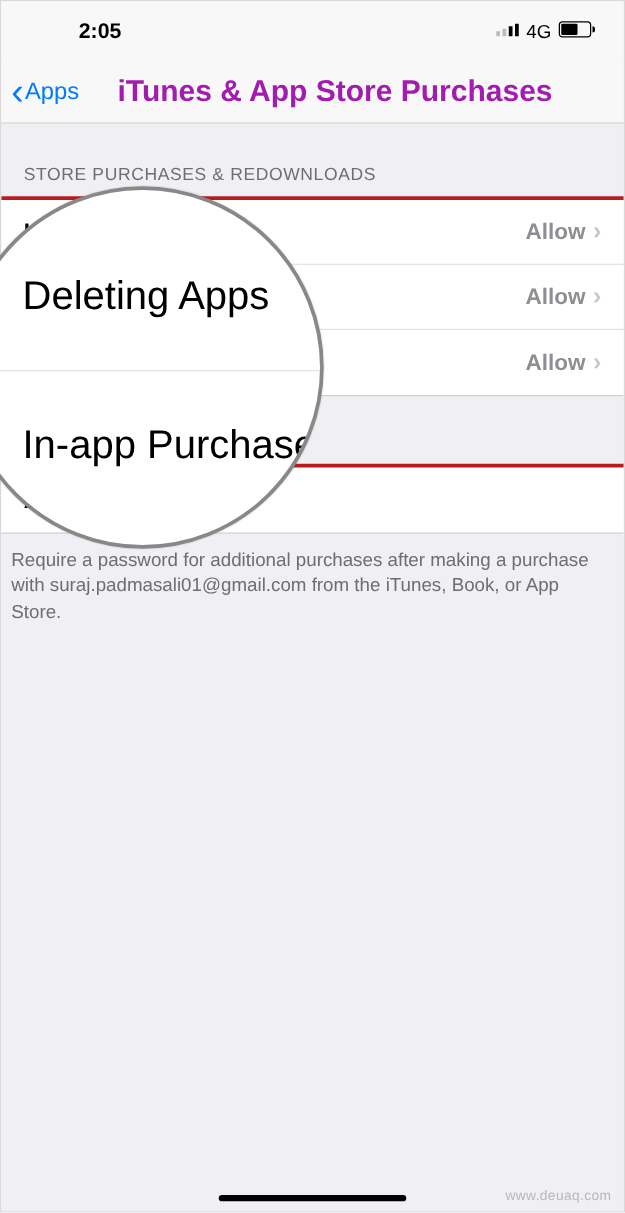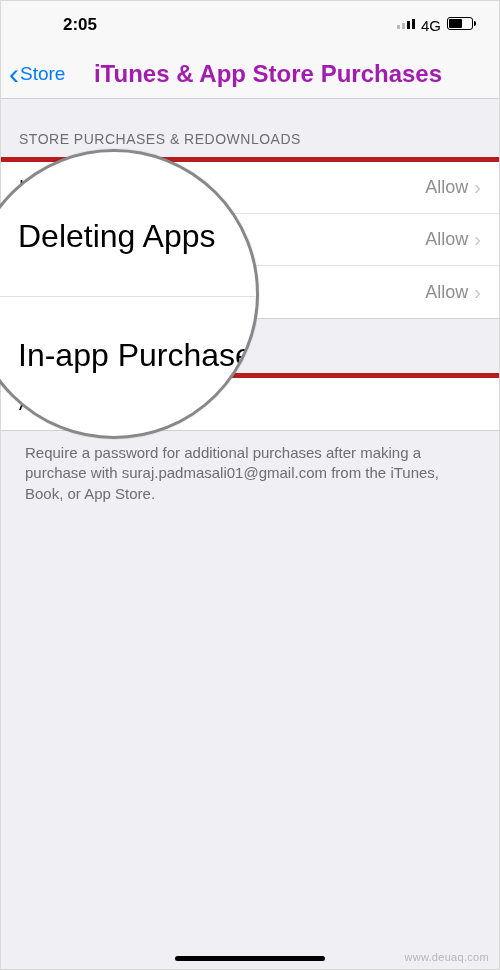--- a/index.html
+++ b/index.html
@@ -18,27 +18,27 @@
   .battery .fill { position: absolute; left: 1px; top: 1px; bottom: 1px; width: 55%; background: #000; border-radius: 1px; }
 
   .nav-bar { position: absolute; top: 48px; left: 0; right: 0; height: 50px; background: #f8f8f8; border-bottom: 1px solid #d0d0d3; display: flex; align-items: center; }
   .back-btn { display: flex; align-items: center; color: #007aff; font-size: 19px; padding-left: 8px; }
   .back-chevron { font-size: 30px; font-weight: 300; line-height: 1; margin-right: 1px; }
   .nav-title { position: absolute; left: 0; right: 0; text-align: center; font-weight: 700; font-size: 24px; color: #a21caf; pointer-events: none; }
   .nav-title-inner { display: inline-block; transform: translateX(18px); }
 
   .content { position: absolute; top: 98px; left: 0; right: 0; bottom: 0; background: #efeff4; overflow: hidden; }
   .section-header { padding: 32px 18px 10px; font-size: 14px; letter-spacing: 0.5px; color: #6d6d72; text-transform: uppercase; }
-  .list { background: #fff; border-top: 5px solid #b91c1c; border-bottom: 1px solid #d0d0d3; }
+  .list { background: #fff; border-top: 3px solid #b91c1c; border-bottom: 1px solid #d0d0d3; font-weight: bold; }
   .row { display: flex; align-items: center; justify-content: space-between; height: 52px; padding: 0 18px; border-bottom: 1px solid #e2e2e4; font-size: 18px; color: #000; }
   .row:last-child { border-bottom: none; }
   .row .value { color: #8e8e93; display: flex; align-items: center; gap: 6px; }
   .row .chevron { color: #c7c7cc; font-size: 20px; }
   .row .checkmark { color: #007aff; font-size: 22px; }
-  .footer-note { padding: 12px 24px; font-size: 15px; color: #6d6d72; line-height: 1.35; }
+  .footer-note { padding: 12px 8px; font-size: 15px; color: #6d6d72; line-height: 1.35; }
 
   .magnifier { position: absolute; width: 290px; height: 290px; left: -32px; top: 148px; border-radius: 50%; border: 3px solid #888; background: #fff; overflow: hidden; box-shadow: 0 0 0 1px rgba(0,0,0,0.05); }
   .mag-inner { position: absolute; inset: 0; display: flex; flex-direction: column; }
   .mag-row { flex: 1; display: flex; align-items: center; padding-left: 46px; font-size: 32px; color: #000; border-bottom: 1px solid #e2e2e4; white-space: nowrap; }
   .mag-row:first-child { padding-top: 26px; }
   .mag-row:last-child { border-bottom: none; padding-bottom: 22px; }
 
   .home-indicator { position: absolute; bottom: 8px; left: 50%; transform: translateX(-50%); width: 150px; height: 5px; border-radius: 3px; background: #000; }
   .watermark { position: absolute; bottom: 6px; right: 10px; font-size: 11px; color: #b8b8b8; letter-spacing: 0.3px; }
 </style>
@@ -59,21 +59,21 @@
       <span>4G</span>
       <span class="battery">
           <span class="fill"></span>
         </span>
     </div>
   </div>
 
   <div class="nav-bar">
     <div class="back-btn">
       <span class="back-chevron">‹</span>
-      <span>Store</span>
+      <span>Apps</span>
     </div>
     <div class="nav-title">
       <span class="nav-title-inner">iTunes &amp; App Store Purchases</span>
     </div>
   </div>
 
   <div class="content">
 
     <div class="section-header">STORE PURCHASES &amp; REDOWNLOADS</div>
 

